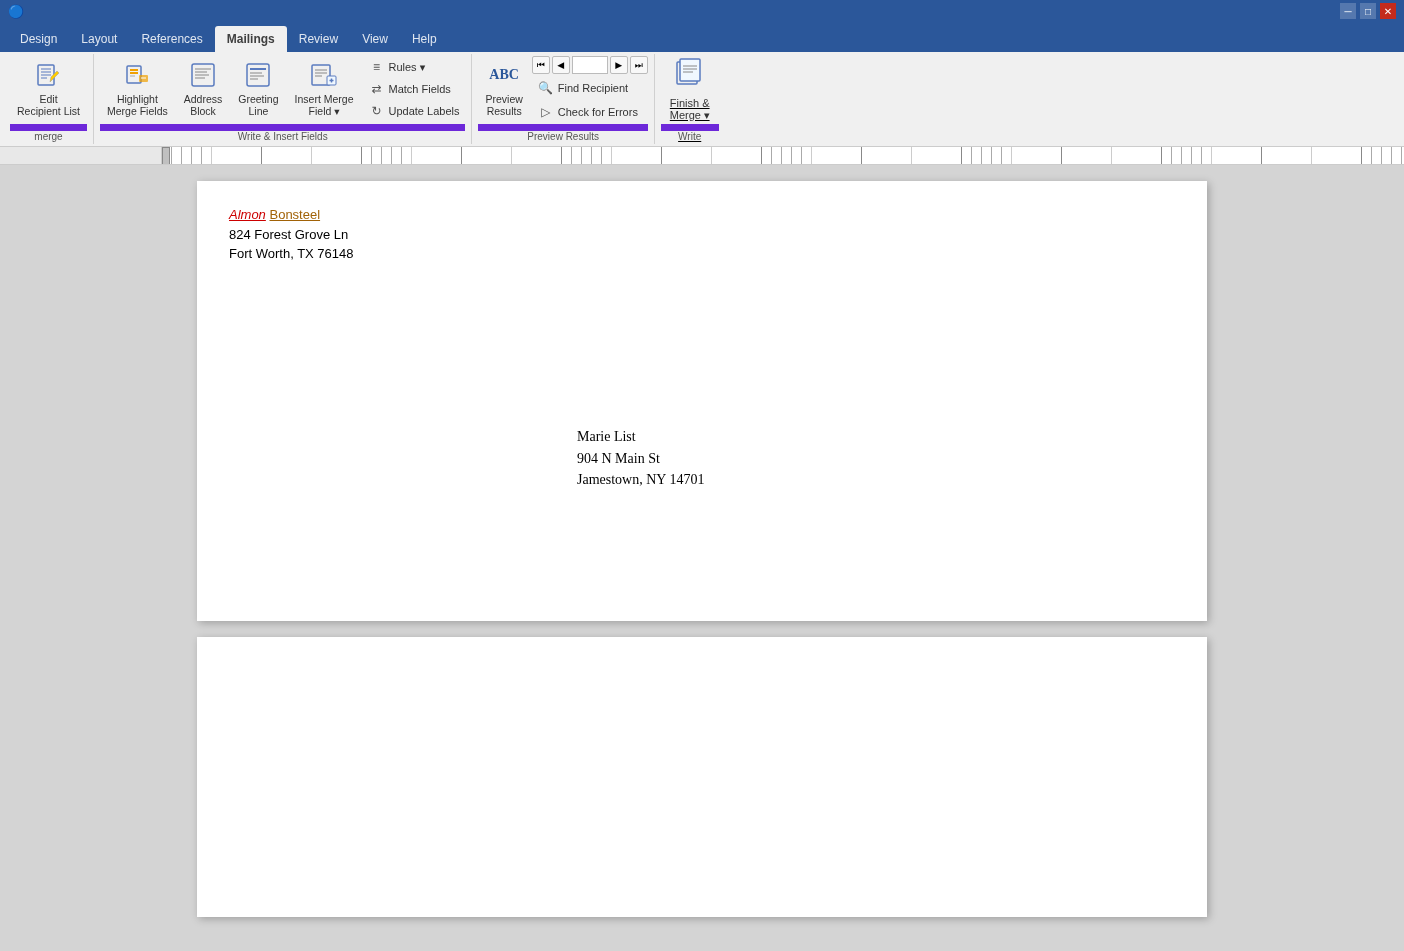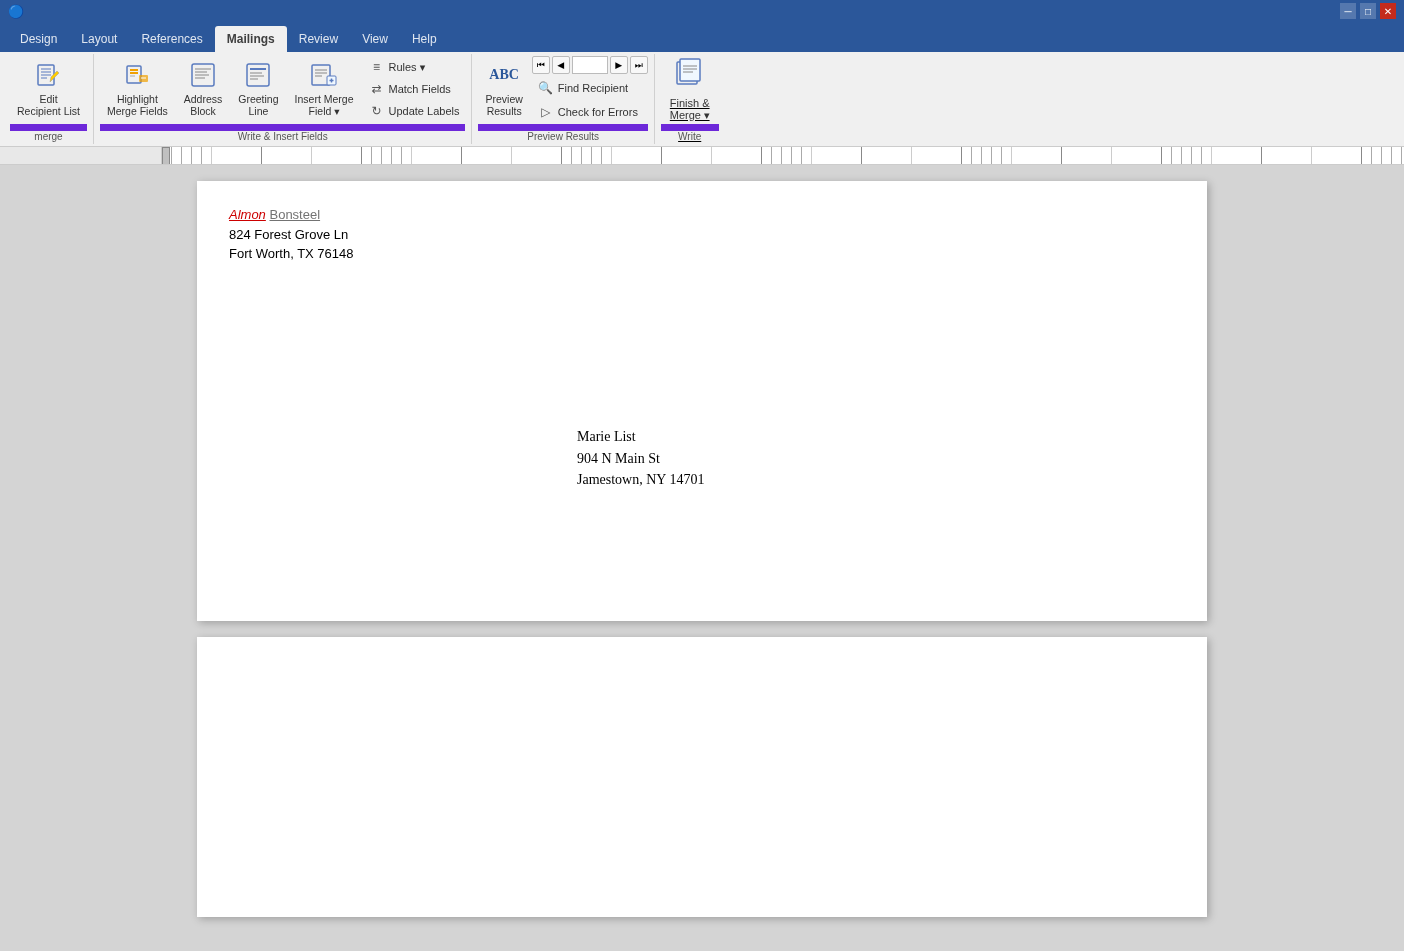--- a/index.html
+++ b/index.html
@@ -226,21 +226,21 @@
       font-size: 13px;
       line-height: 1.5;
       color: #000;
     }
     .return-name-first {
       color: #cc0000;
       text-decoration: underline;
       font-style: italic;
     }
     .return-name-last {
-      color: #737373;
+      color: #a16207;
       text-decoration: underline;
     }
 
     
     .recipient-address {
       position: absolute;
       top: 245px;
       left: 380px;
       font-size: 14px;
       line-height: 1.55;

